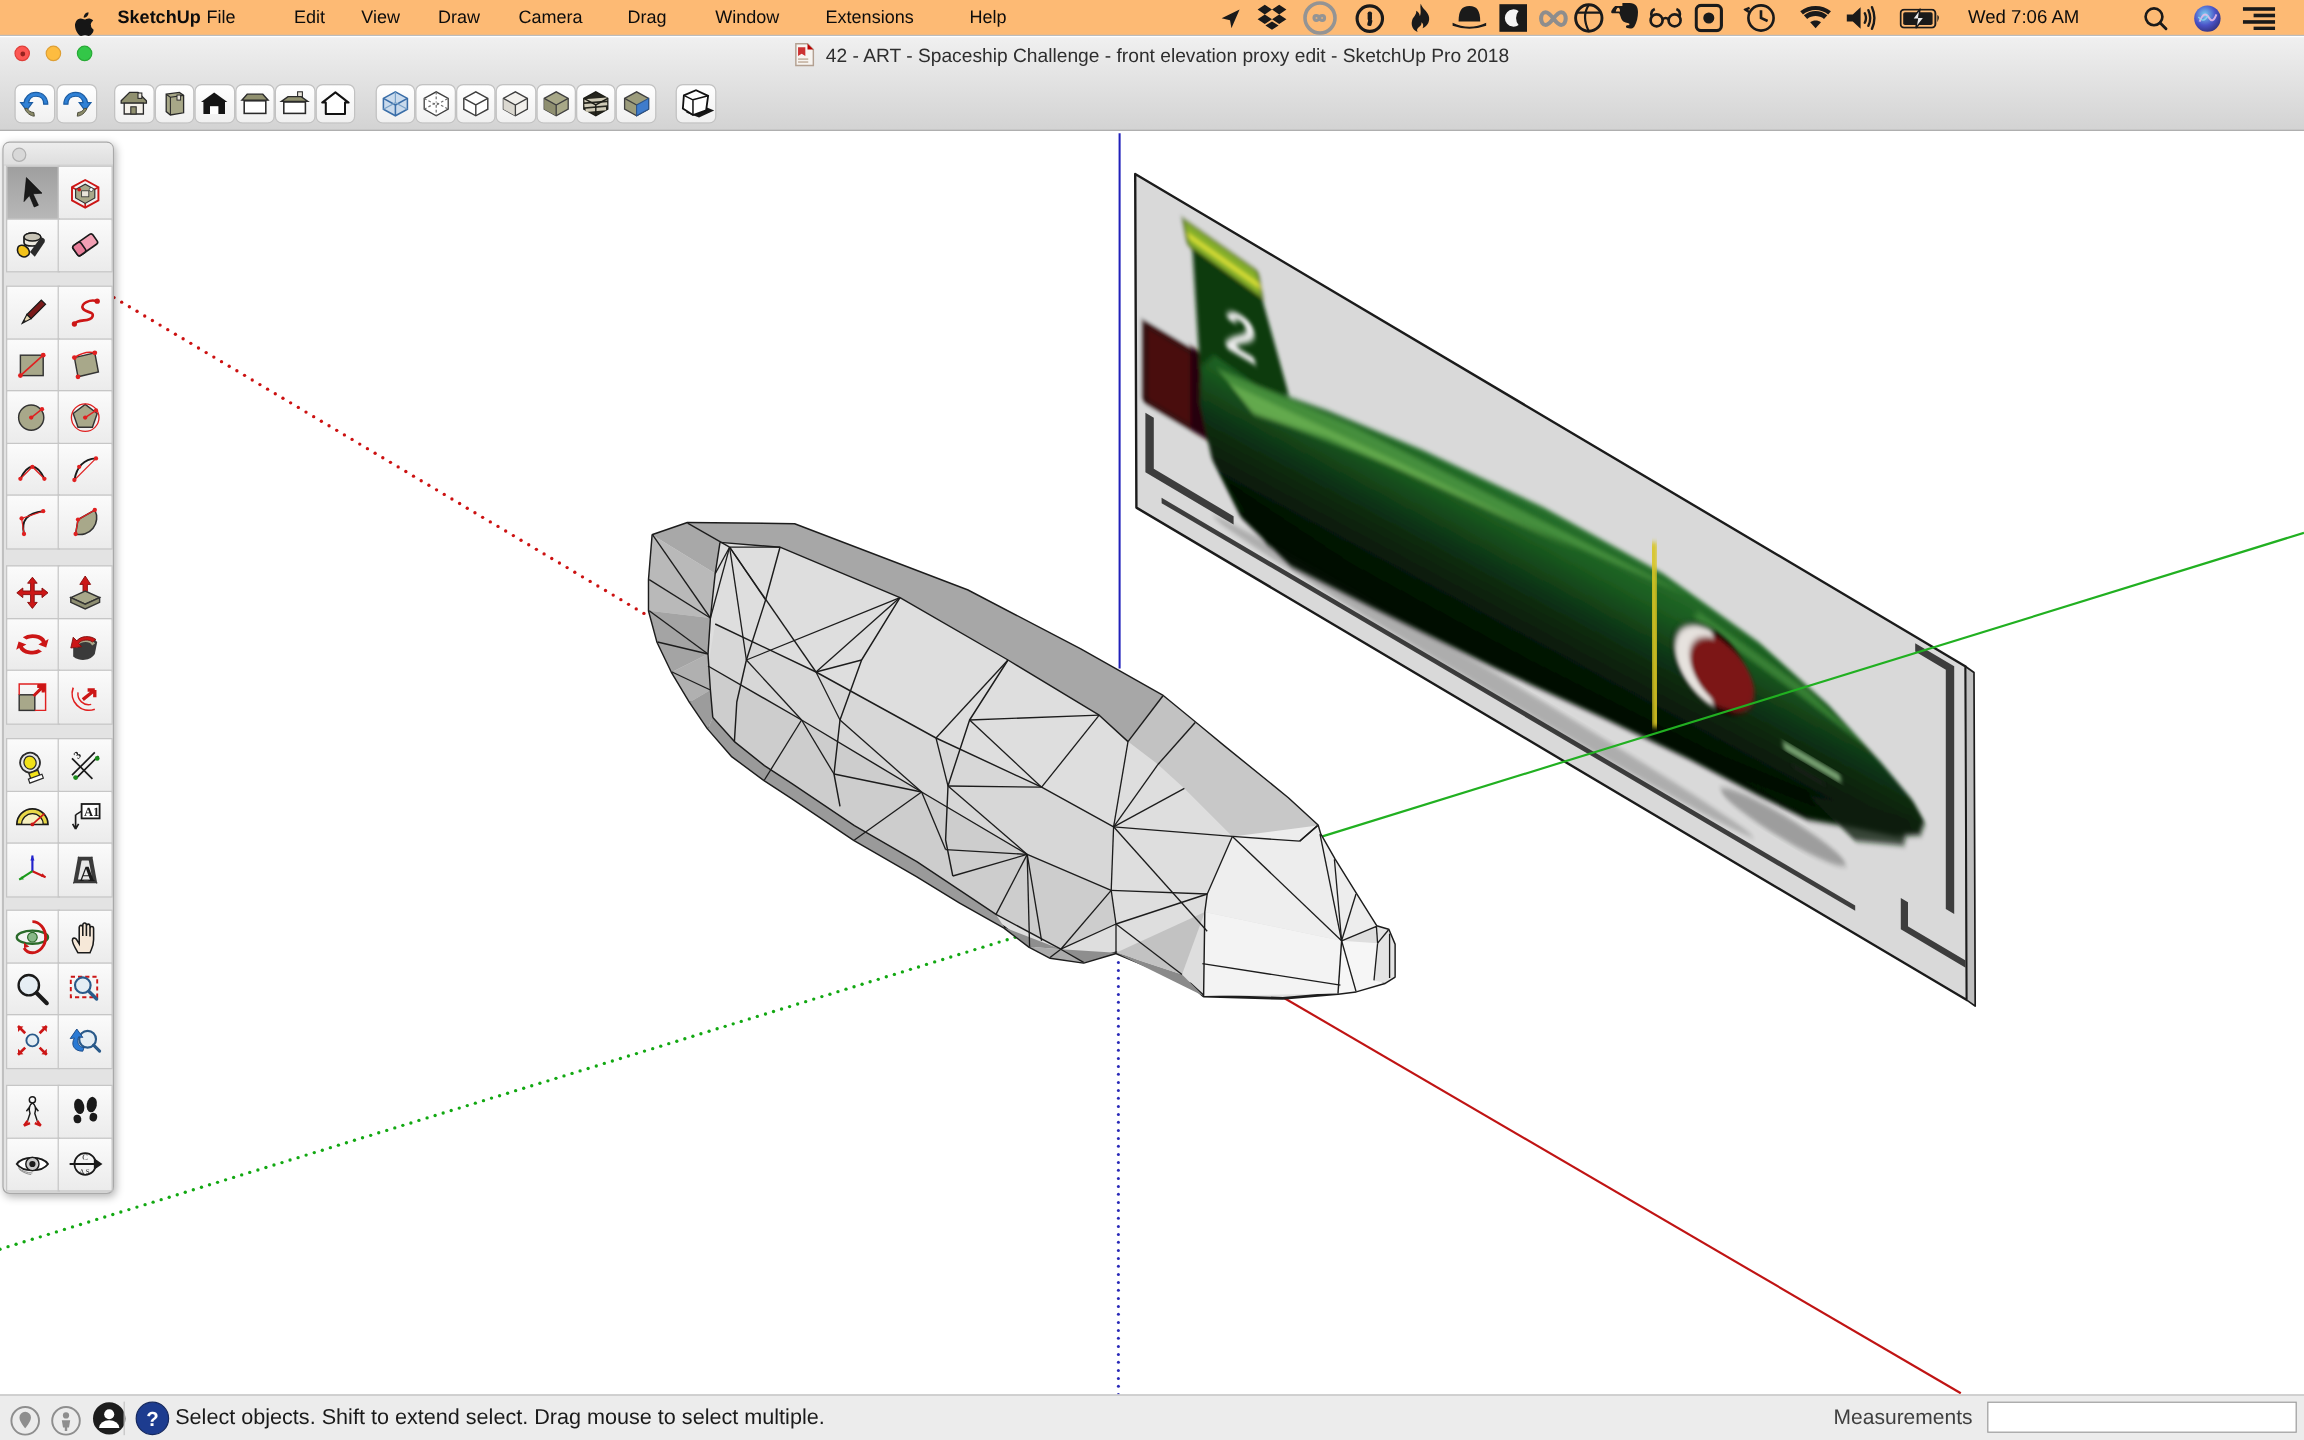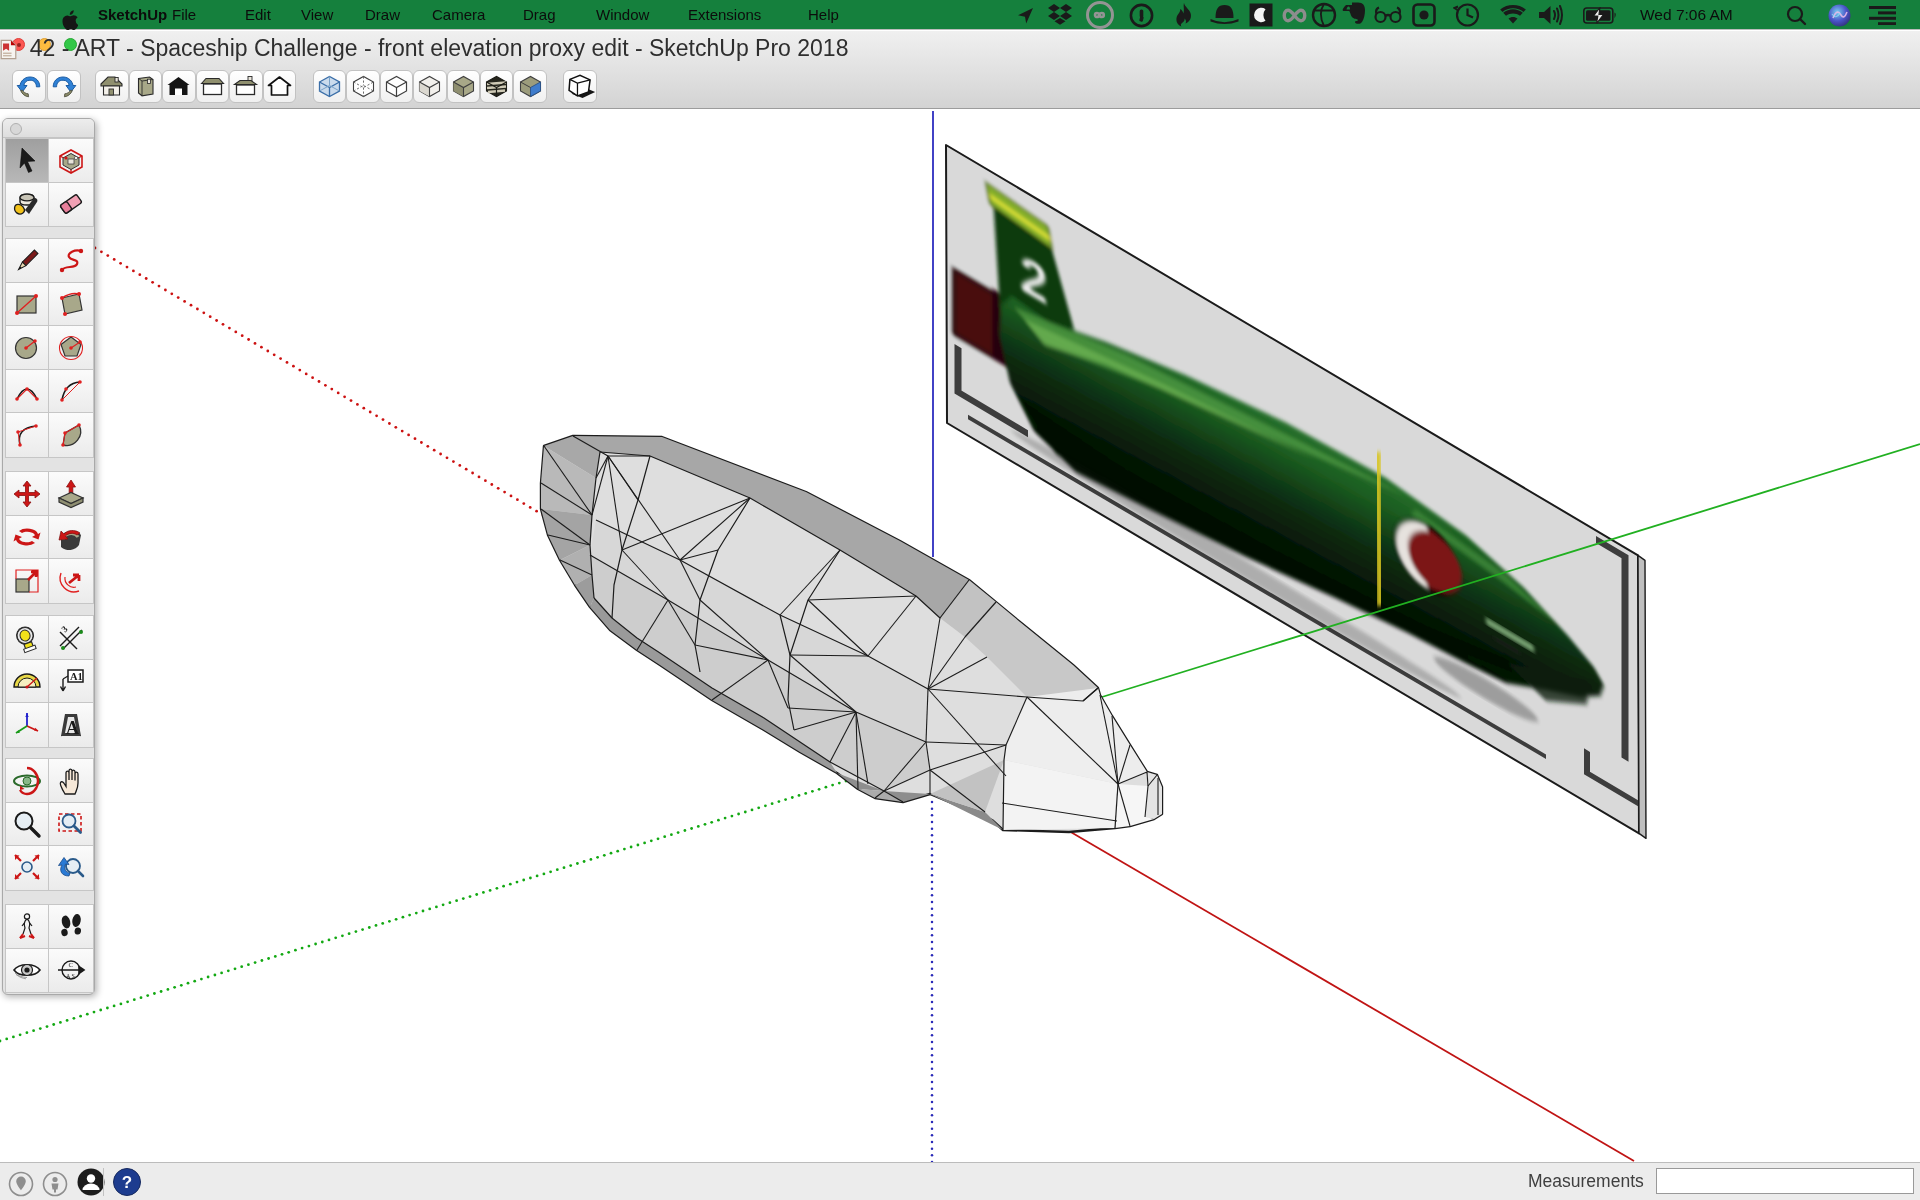--- a/index.html
+++ b/index.html
@@ -1,20 +1,20 @@
 <!DOCTYPE html>
 <html><head><meta charset="utf-8"><title>SketchUp</title><style>
 *{margin:0;padding:0;box-sizing:border-box;}
 html,body{width:1920px;height:1200px;overflow:hidden;font-family:"Liberation Sans",sans-serif;background:#fff;}
-#menubar{position:absolute;left:0;top:0;width:1920px;height:30px;background:#15803d;border-bottom:1px solid #bcbcbc;color:#0c0c0c;font-size:15px;z-index:30;}
+#menubar{position:absolute;left:0;top:0;width:1920px;height:30px;background:#fdba74;border-bottom:1px solid #bcbcbc;color:#0c0c0c;font-size:15px;z-index:30;}
 .mi{position:absolute;top:0;height:29px;line-height:29px;white-space:nowrap;}
 .micon{position:absolute;top:0;height:30px;display:flex;align-items:center;}
 #titlebar{position:absolute;left:0;top:31px;width:1920px;height:78px;background:linear-gradient(#f0f0f0,#d3d3d3);border-bottom:1px solid #9c9c9c;z-index:20;}
 .tl{position:absolute;top:7px;width:13px;height:13px;border-radius:50%;}
-#title{position:absolute;top:4px;left:0;width:1920px;text-align:left;font-size:23px;color:#2e2e2e;}
+#title{position:absolute;top:4px;left:0;width:1920px;text-align:center;font-size:16px;color:#2e2e2e;}
 .tbtn{position:absolute;background:linear-gradient(#ffffff,#f0f0f0);border:1px solid #c2c2c2;border-radius:6px;height:33px;top:39px;}
 .tbtn div{width:100%;height:100%;display:flex;align-items:center;justify-content:center;}
 #canvas{position:absolute;left:0;top:110px;width:1920px;height:1052px;background:#fff;z-index:1;}
 #palette{position:absolute;left:2px;top:118px;width:93px;height:877px;background:#e3e3e3;border:1px solid #a9a9a9;border-radius:6px;box-shadow:1.5px 2px 7px rgba(0,0,0,0.3);z-index:10;}
 .pb{position:absolute;width:43.5px;height:43.5px;background:linear-gradient(#fbfbfb,#ebebeb);outline:1px solid #c6c6c6;display:flex;align-items:center;justify-content:center;}
 #statusbar{position:absolute;left:0;top:1162px;width:1920px;height:38px;background:#ececec;border-top:1px solid #bcbcbc;z-index:30;}
 </style></head>
 <body>
 <div id="menubar">
     <svg class="micon" style="left:61px;top:5px;" width="17" height="20" viewBox="0 0 17 20">
@@ -1026,14 +1026,15 @@
         <path d="M6.5 23 a8.5 6.5 0 0 1 17 0 z" fill="#fff"></path>
       </svg>
     </div>
     <div style="position:absolute;left:103px;top:5px;width:1px;height:28px;background:#c2c2c2;"></div>
     <div class="micon" style="position:absolute;left:112px;top:4px;">
       <svg width="30" height="30" viewBox="0 0 30 30">
         <circle cx="15" cy="15" r="13.5" fill="#1d3c8f" stroke="#16295e" stroke-width="1"></circle>
         <text x="15" y="21" text-anchor="middle" font-size="17" font-weight="bold" fill="#fff" font-family="Liberation Sans,sans-serif">?</text>
       </svg>
     </div>
+    <div style="position:absolute;left:146px;top:8px;font-size:18px;color:#1a1a1a;">Select objects. Shift to extend select. Drag mouse to select multiple.</div>
     <div style="position:absolute;left:1528px;top:8px;font-size:17.5px;color:#3f3f3f;">Measurements</div>
     <div style="position:absolute;left:1656px;top:5px;width:258px;height:26px;background:#fff;border:1px solid #999;"></div>
   </div>
 </body></html>

